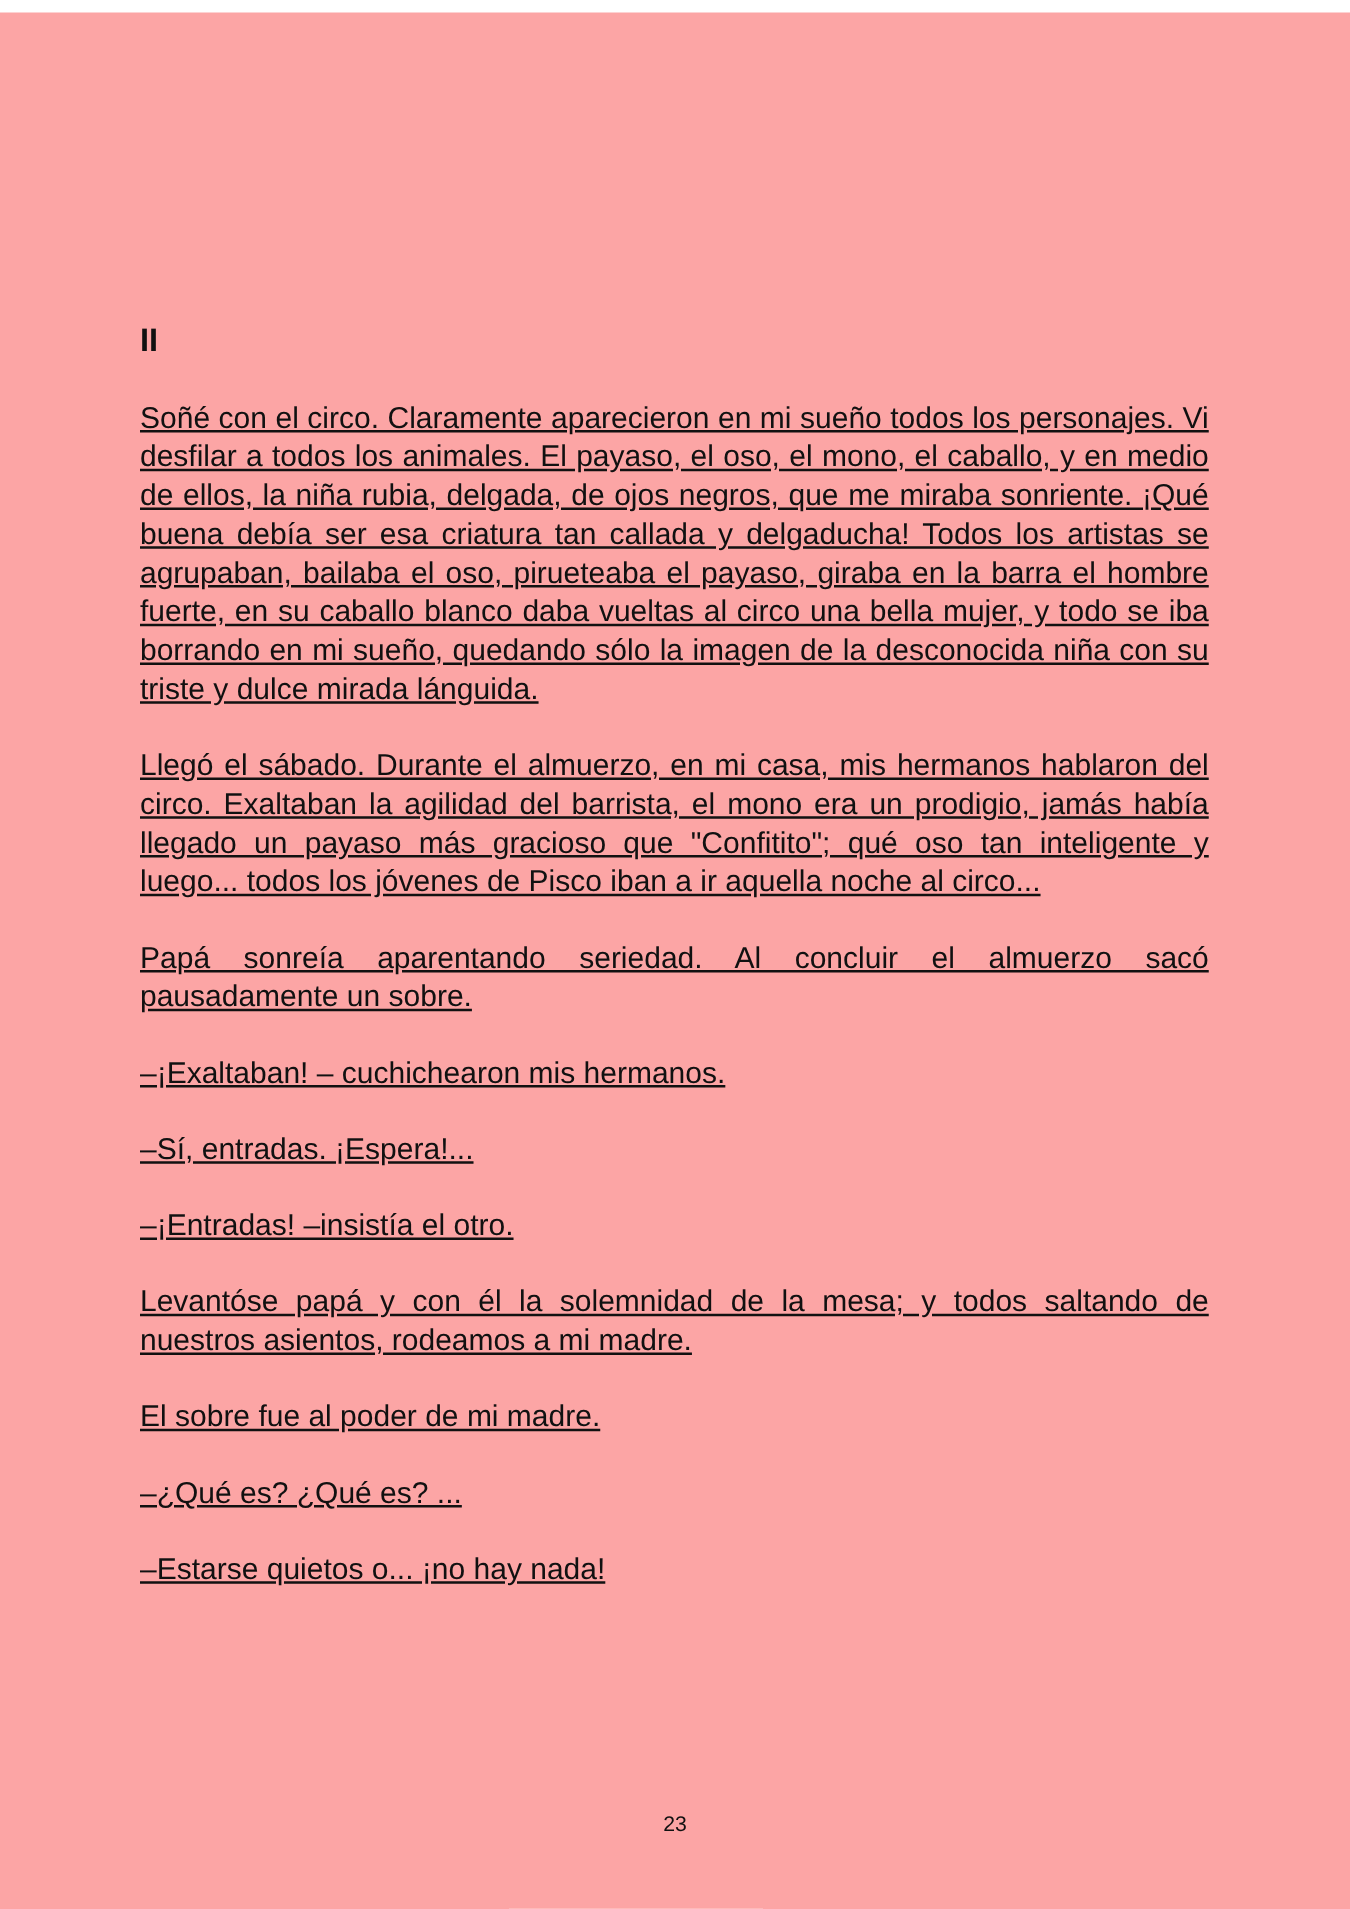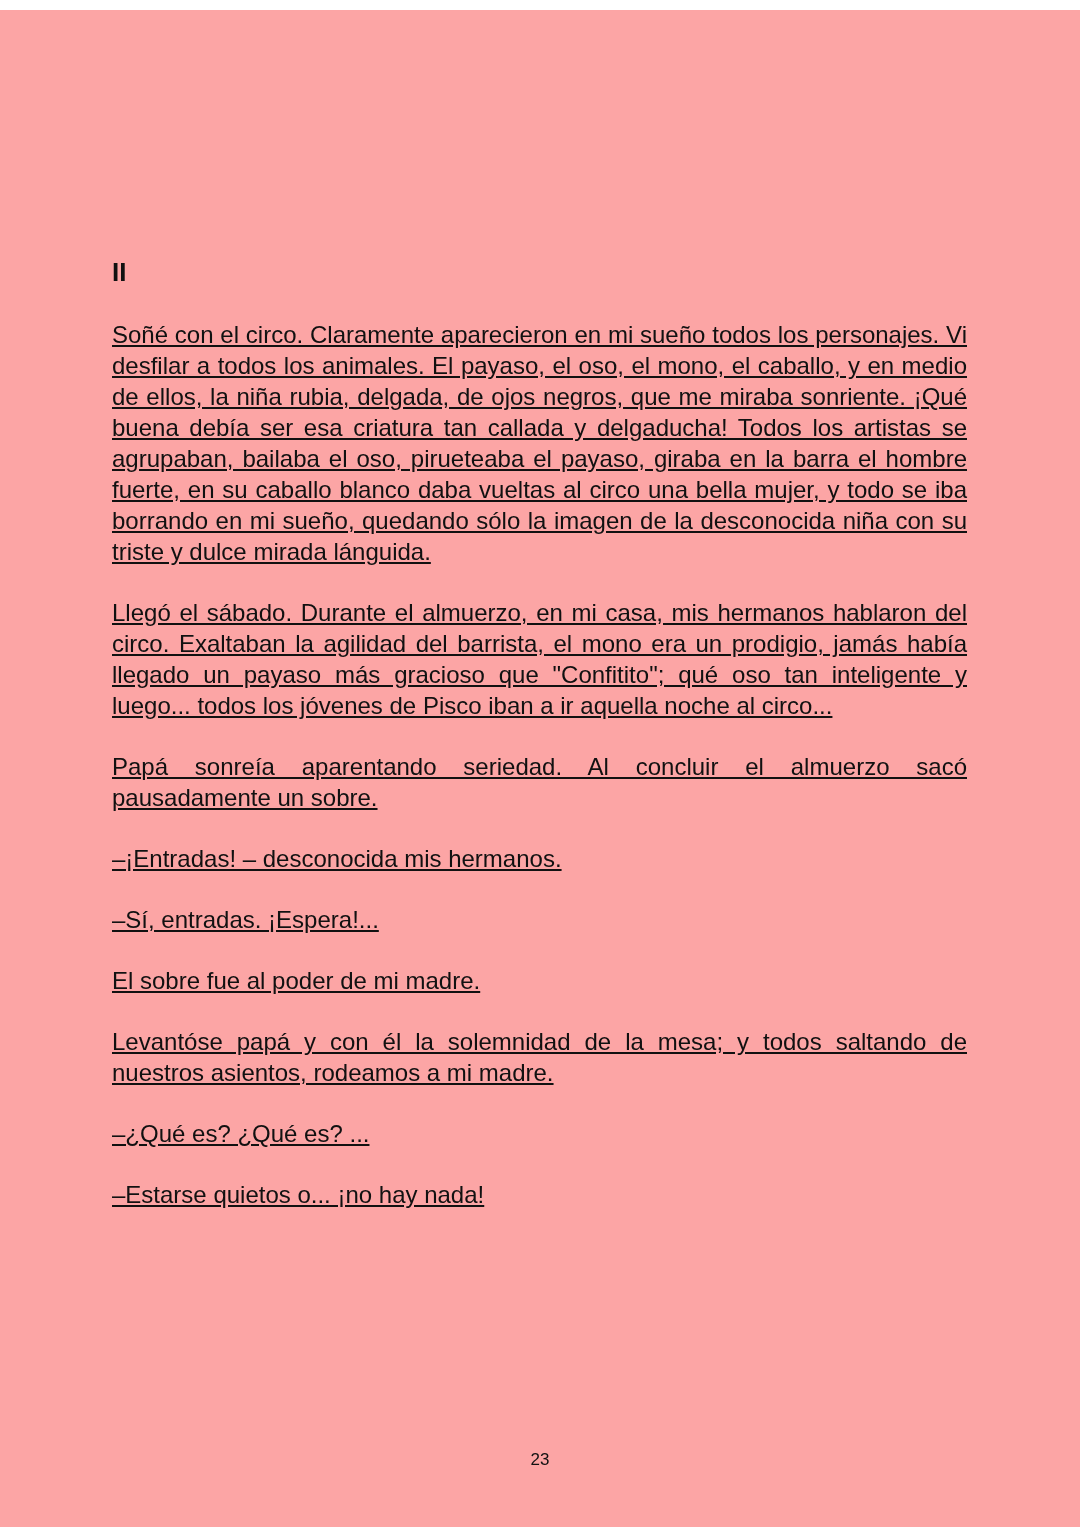--- a/index.html
+++ b/index.html
@@ -58,22 +58,23 @@
 </head>
 <body>
 
 <div class="page">
   <h2 class="chapter-heading">II</h2>
 
   <div class="body-text">
     <p class="para">Soñé con el circo. Claramente aparecieron en mi sueño todos los personajes. Vi desfilar a todos los animales. El payaso, el oso, el mono, el caballo, y en medio de ellos, la niña rubia, delgada, de ojos negros, que me miraba sonriente. ¡Qué buena debía ser esa criatura tan callada y delgaducha! Todos los artistas se agrupaban, bailaba el oso, pirueteaba el payaso, giraba en la barra el hombre fuerte, en su caballo blanco daba vueltas al circo una bella mujer, y todo se iba borrando en mi sueño, quedando sólo la imagen de la desconocida niña con su triste y dulce mirada lánguida.</p>
     <p class="para">Llegó el sábado. Durante el almuerzo, en mi casa, mis hermanos hablaron del circo. Exaltaban la agilidad del barrista, el mono era un prodigio, jamás había llegado un payaso más gracioso que "Confitito"; qué oso tan inteligente y luego... todos los jóvenes de Pisco iban a ir aquella noche al circo...</p>
     <p class="para">Papá sonreía aparentando seriedad. Al concluir el almuerzo sacó pausadamente un sobre.</p>
-    <p class="para">–¡Entradas! – desconocida mis hermanos.</p>
+    <p class="para">–¡Exaltaban! – cuchichearon mis hermanos.</p>
     <p class="para">–Sí, entradas. ¡Espera!...</p>
+    <p class="para">–¡Entradas! –insistía el otro.</p>
+    <p class="para">Levantóse papá y con él la solemnidad de la mesa; y todos saltando de nuestros asientos, rodeamos a mi madre.</p>
     <p class="para">El sobre fue al poder de mi madre.</p>
-    <p class="para">Levantóse papá y con él la solemnidad de la mesa; y todos saltando de nuestros asientos, rodeamos a mi madre.</p>
     <p class="para">–¿Qué es? ¿Qué es? ...</p>
     <p class="para">–Estarse quietos o... ¡no hay nada!</p>
   </div>
 
   <div class="page-number">23</div>
 </div>
 
 </body></html>

